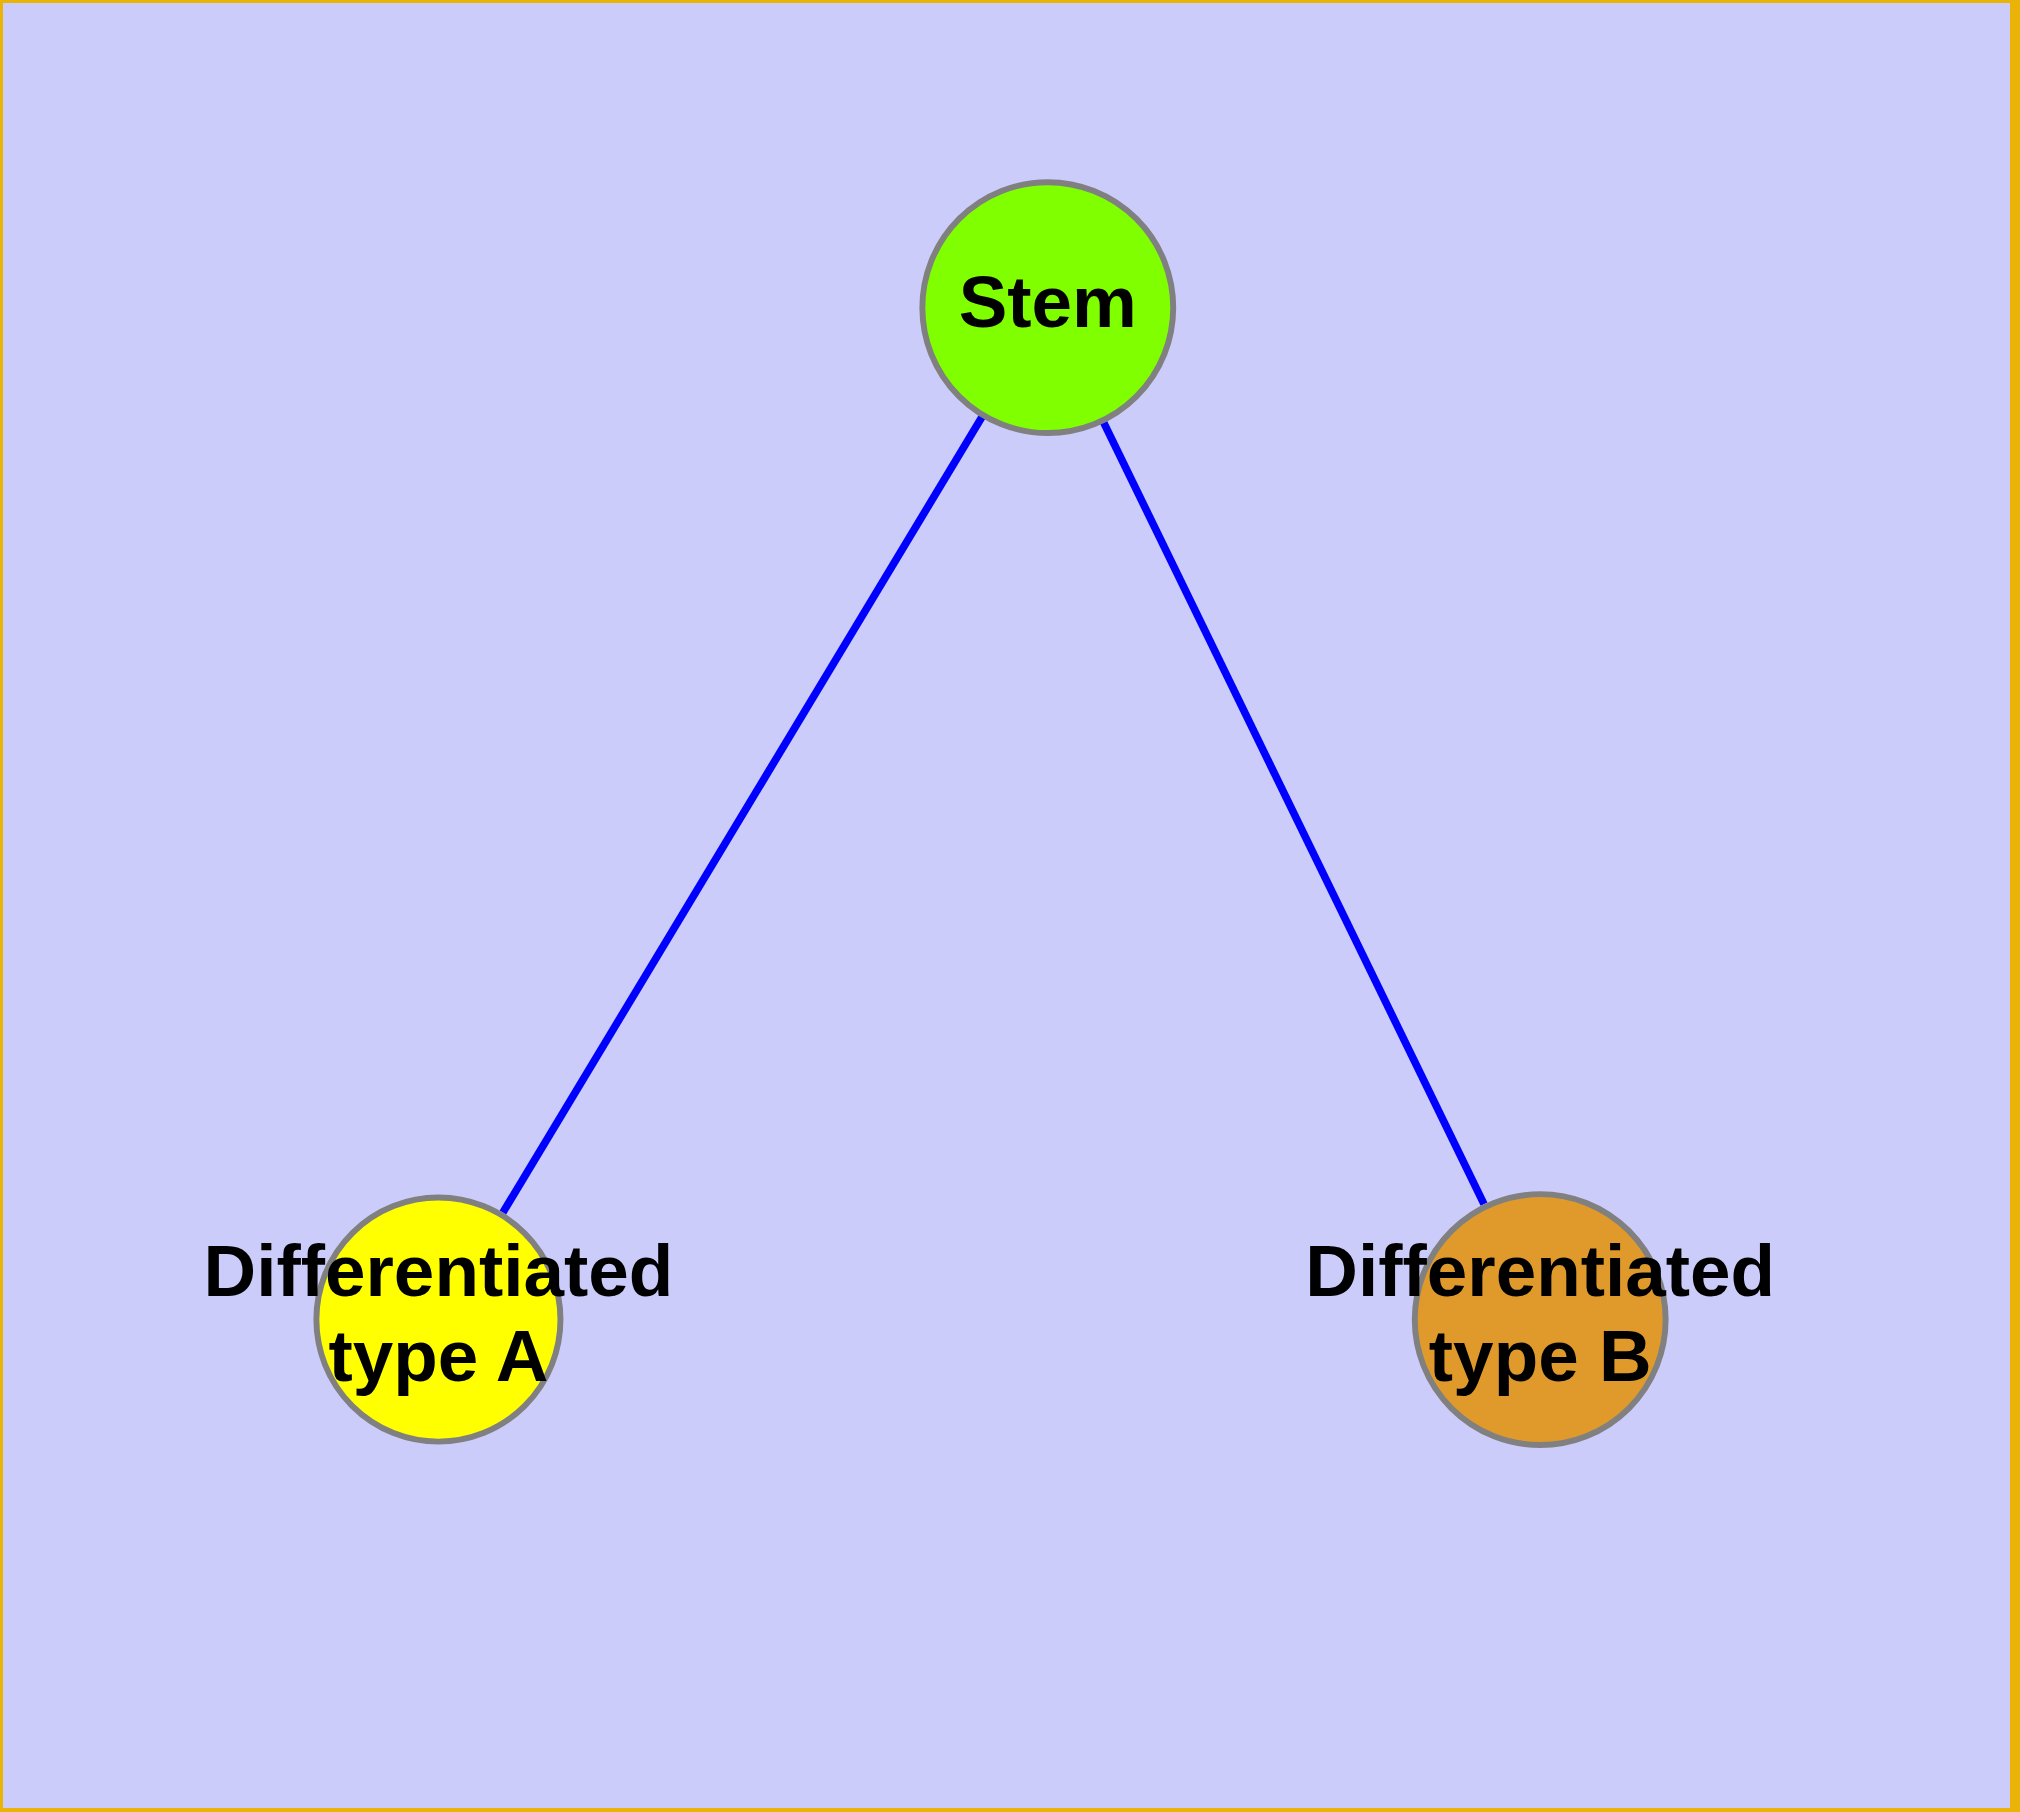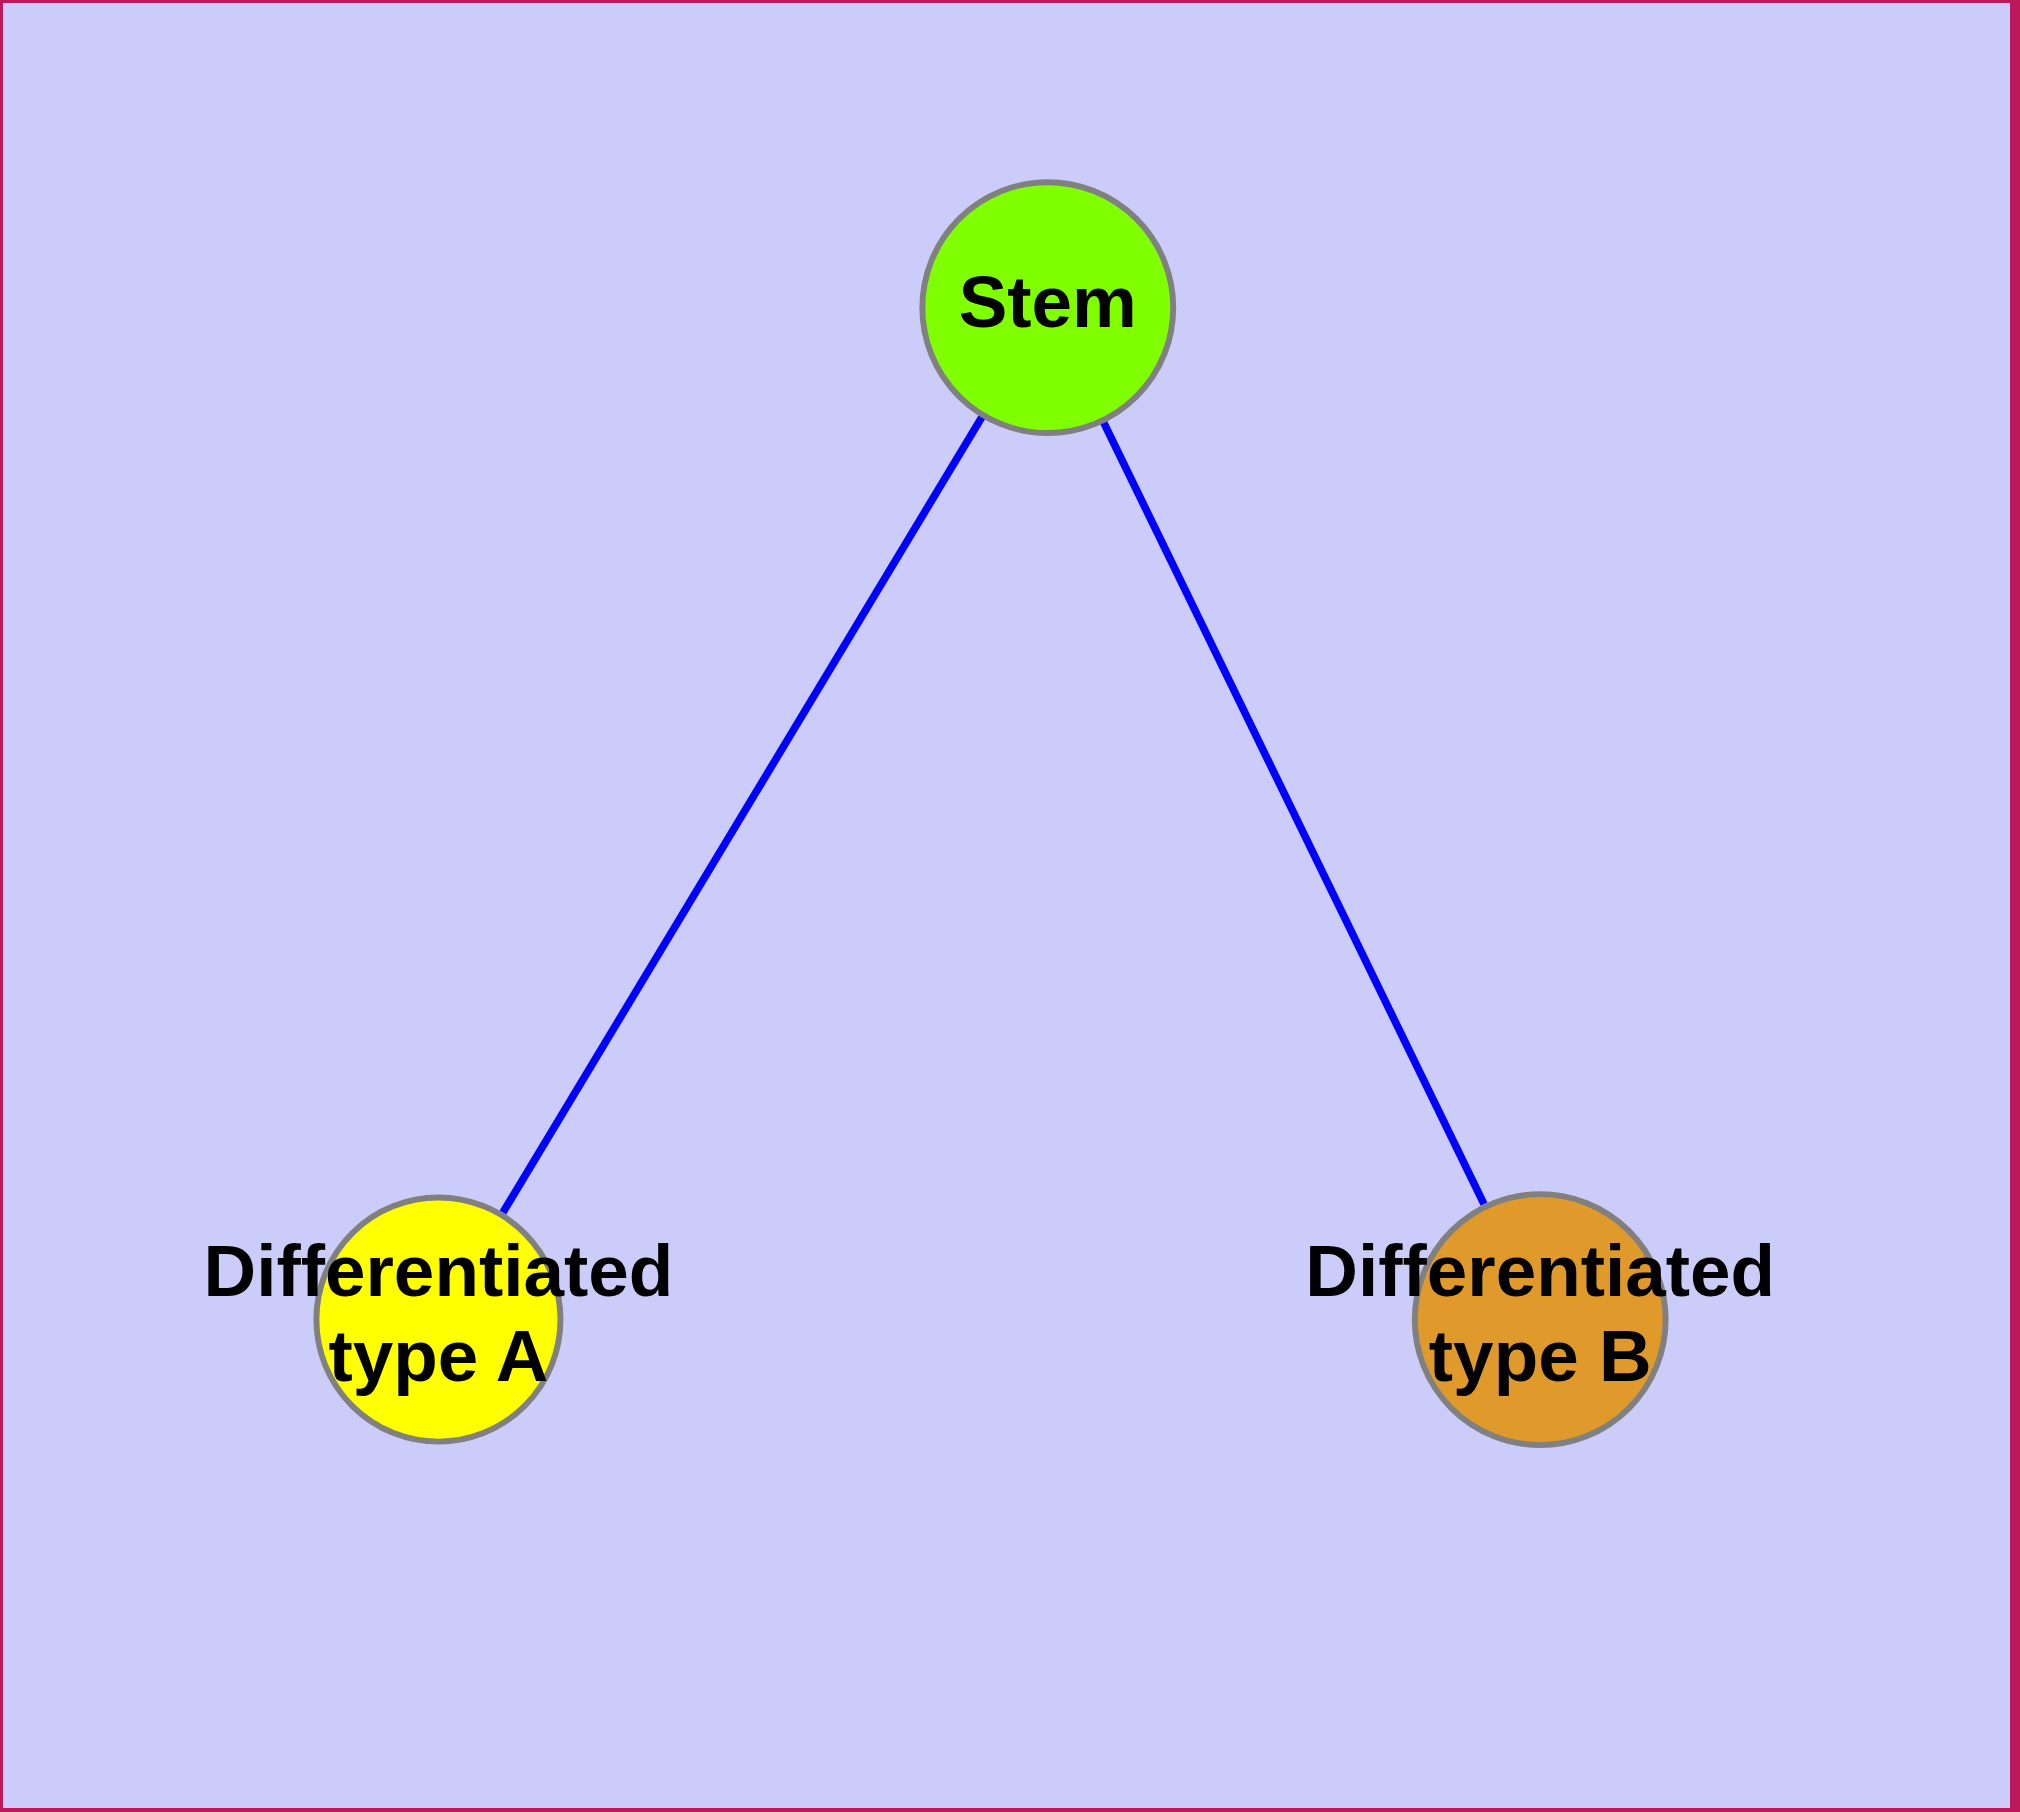--- a/index.html
+++ b/index.html
@@ -42,21 +42,21 @@
     font-weight: bold;
     fill: #000000;
     text-anchor: middle;
     dominant-baseline: middle;
     white-space: pre;
   }
 </style>
 </head>
 <body>
 
-<div id="graph-canvas" style="background: #be185d;">
+<div id="graph-canvas" style="background: #eab308;">
   <div id="plot-area" style="background: rgb(204, 204, 251);"></div>
 
   <svg id="graph-svg" viewBox="0 0 2384 2138" xmlns="http://www.w3.org/2000/svg">
 
     <g id="edge-layer">
         <line x1="1236" y1="363" x2="593.0903451068957" y2="1430.6413462341675" stroke="#0000ff" stroke-width="9"></line>
         <line x1="1236" y1="363" x2="1750.7114764405528" y2="1420.7719498623408" stroke="#0000ff" stroke-width="9"></line>
       </g>
     <g id="node-layer">
         <circle cx="1236" cy="363" r="148" fill="#7fff00" stroke="#808080" stroke-width="7"></circle>

